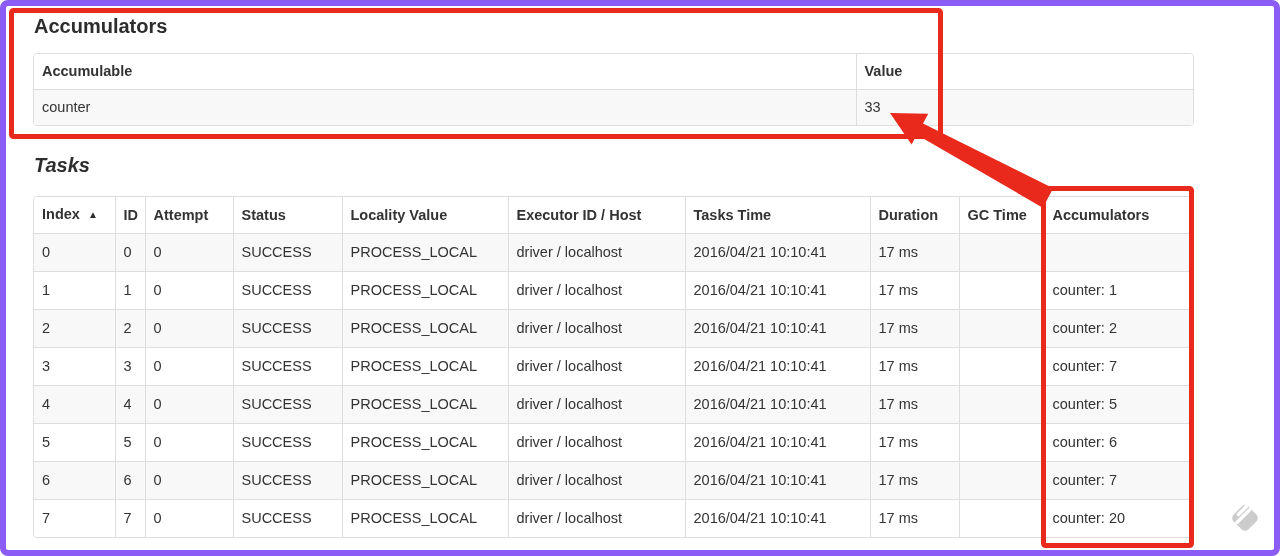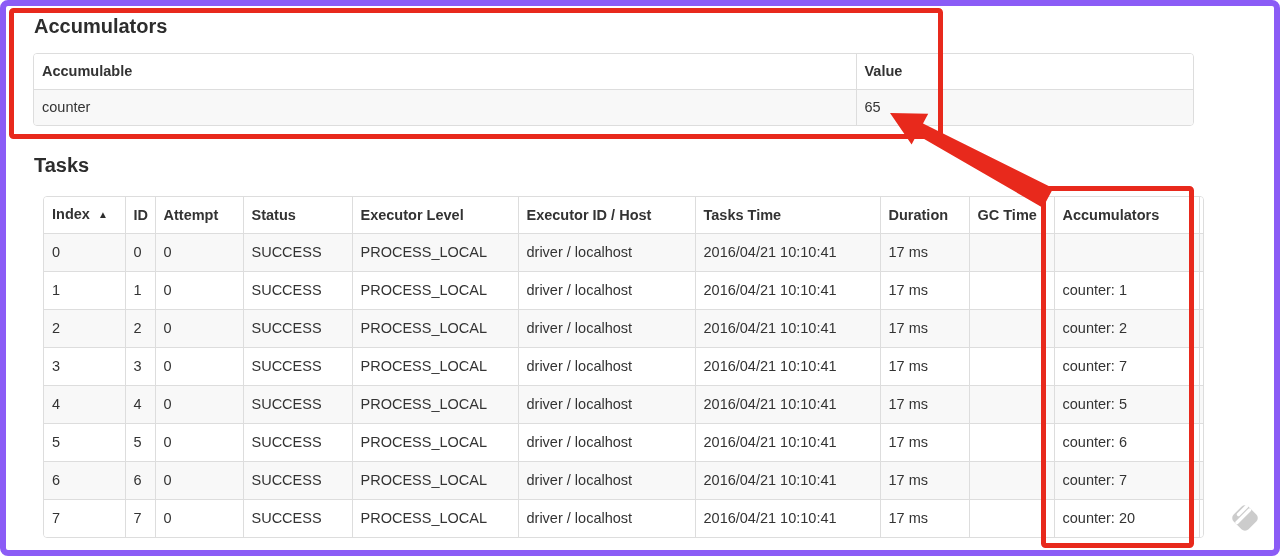--- a/index.html
+++ b/index.html
@@ -17,33 +17,33 @@
   }
   .section-title {
     position: absolute;
     left: 28px;
     font-size: 20px;
     font-weight: 700;
     color: #2d2d2d;
     line-height: 22px;
   }
   #acc-title { top: 9px; }
-  #tasks-title { top: 148px; }
+  #tasks-title { top: 148px; font-style: italic; }
 
   .tbl-wrap {
     position: absolute;
     left: 27px;
     width: 1161px;
     border: 1px solid #dddddd;
     border-radius: 4px;
     overflow: hidden;
     background: #ffffff;
   }
   #acc-table-wrap { top: 47px; }
-  #tasks-table-wrap { top: 190px; margin-left: 10px; }
+  #tasks-table-wrap { top: 190px; }
 
   table {
     border-collapse: collapse;
     table-layout: fixed;
     width: 100%;
     font-size: 14.5px;
     color: #333333;
   }
   th, td {
     text-align: left;
@@ -92,21 +92,21 @@
       </colgroup>
       <thead>
         <tr>
           <th>Accumulable</th>
           <th>Value</th>
         </tr>
       </thead>
       <tbody>
         <tr>
           <td>counter</td>
-          <td>65</td>
+          <td>33</td>
         </tr>
       </tbody>
     </table>
   </div>
 
   <div class="section-title" id="tasks-title">Tasks</div>
 
   <div class="tbl-wrap" id="tasks-table-wrap">
     <table id="tasks-table">
       <colgroup>
@@ -121,21 +121,21 @@
           <col style="width:85px">
         <col style="width:145px">
           <col style="width:71px">
       </colgroup>
       <thead>
         <tr>
           <th><span>Index</span><span class="sort-icon">▲</span></th>
           <th>ID</th>
           <th>Attempt</th>
           <th>Status</th>
-          <th>Executor Level</th>
+          <th>Locality Value</th>
           <th>Executor ID / Host</th>
           <th>Tasks Time</th>
           <th>Duration</th>
           <th>GC Time</th>
           <th>Accumulators</th>
           <th>Errors</th>
         </tr>
       </thead>
       <tbody>
           <tr>

